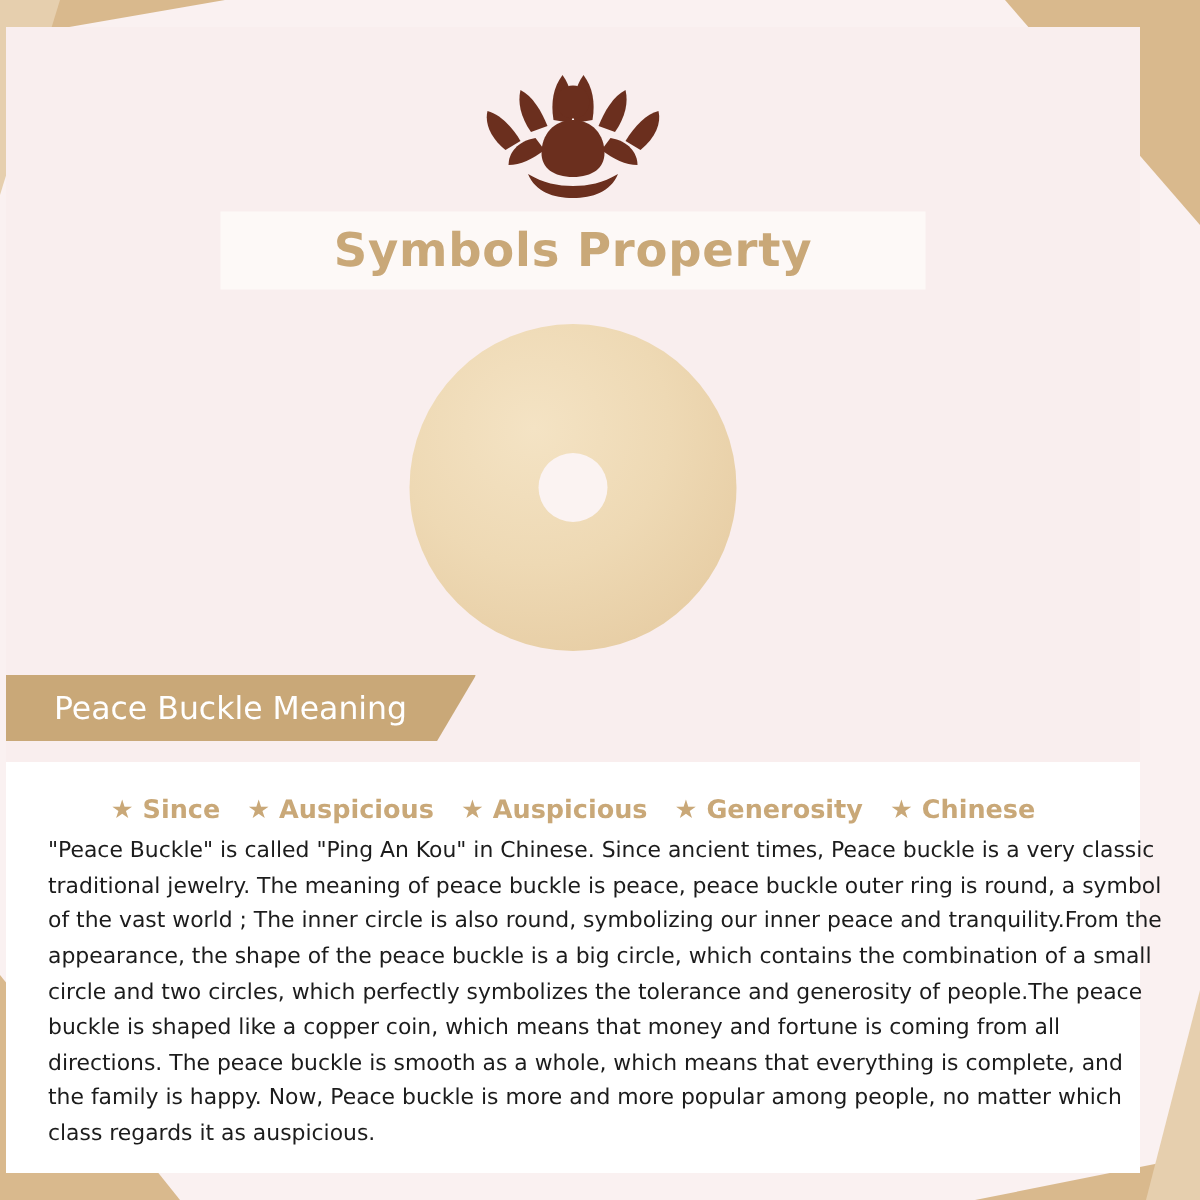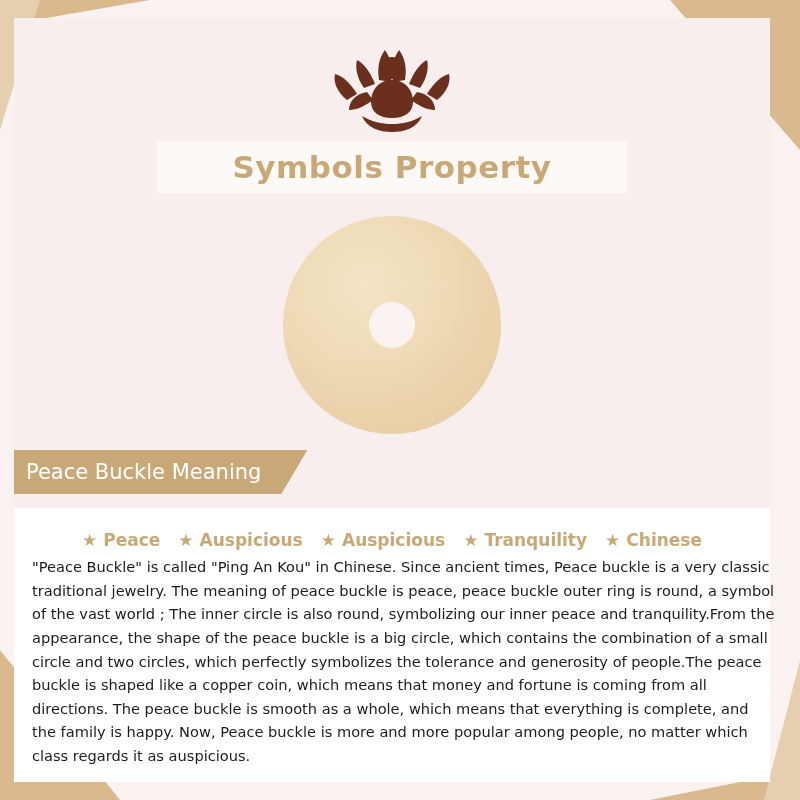--- a/index.html
+++ b/index.html
@@ -65,21 +65,21 @@
     bottom: 0; right: 0;
     width: 0; height: 0;
     background: transparent;
     border-bottom: 140px solid #e6cfae;
     border-left: 36px solid transparent;
   }
 
   
   .panel {
     position: absolute;
-    top: 18px; left: 14px;
+    top: 18px; left: 4px;
     width: 756px;
     height: 764px;
     background: #fbf3f2;
   }
   .panel-upper {
     position: absolute;
     top: 0; left: 0;
     width: 756px;
     height: 490px;
     background: #f9eeee;
@@ -159,21 +159,21 @@
 
   
   .ribbon {
     position: absolute;
     top: 432px;
     left: 0;
     height: 44px;
     background: #c9a878;
     display: flex;
     align-items: center;
-    padding-left: 12px;
+    padding-left: 32px;
     padding-right: 46px;
     clip-path: polygon(0 0, 100% 0, calc(100% - 26px) 100%, 0 100%);
   }
   .ribbon-text {
     font-size: 21px;
     color: #ffffff;
     font-family: "DejaVu Sans", sans-serif;
   }
 
   
@@ -265,33 +265,33 @@
       </div>
     </div>
 
     <div class="ribbon">
       <span class="ribbon-text">Peace Buckle Meaning</span>
     </div>
 
     <div class="keywords">
       <span class="kw">
         <span class="star">★</span>
-        <span>Peace</span>
+        <span>Since</span>
       </span>
       <span class="kw">
         <span class="star">★</span>
         <span>Auspicious</span>
       </span>
       <span class="kw">
         <span class="star">★</span>
         <span>Auspicious</span>
       </span>
       <span class="kw">
         <span class="star">★</span>
-        <span>Tranquility</span>
+        <span>Generosity</span>
       </span>
       <span class="kw">
         <span class="star">★</span>
         <span>Chinese</span>
       </span>
     </div>
   </div>
 
   <div class="body-copy">"Peace Buckle" is called "Ping An Kou" in Chinese. Since ancient times, Peace buckle is a very classic traditional jewelry. The meaning of peace buckle is peace, peace buckle outer ring is round, a symbol of the vast world ; The inner circle is also round, symbolizing our inner peace and tranquility.From the appearance, the shape of the peace buckle is a big circle, which contains the combination of a small circle and two circles, which perfectly symbolizes the tolerance and generosity of people.The peace buckle is shaped like a copper coin, which means that money and fortune is coming from all directions. The peace buckle is smooth as a whole, which means that everything is complete, and the family is happy. Now, Peace buckle is more and more popular among people, no matter which class regards it as auspicious.</div>
 

